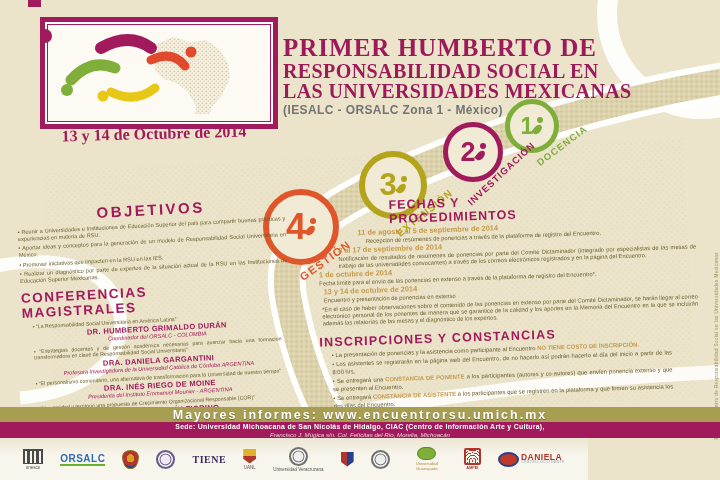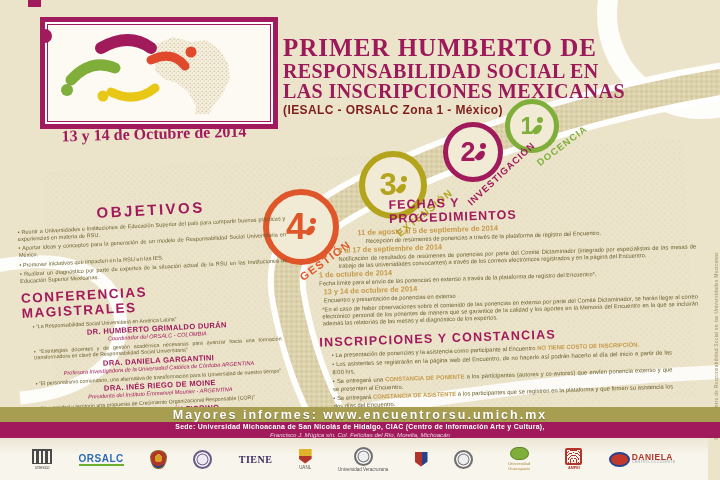--- a/index.html
+++ b/index.html
@@ -10,21 +10,21 @@
 
   
   .logo-box{position:absolute;left:40px;top:17px;width:228px;height:102px;background:#fcfaf2;
     border:5px solid #a11a5c;box-shadow:inset 0 0 0 2px #fff,inset 0 0 0 3px #a11a5c;z-index:2;}
   .event-date{position:absolute;left:26px;top:125px;width:256px;text-align:center;z-index:2;
     font-family:"Liberation Serif",serif;font-weight:bold;font-size:16px;color:#a11a5c;transform:rotate(-1.5deg);}
   .titles{position:absolute;left:283px;top:35px;width:430px;z-index:2;
     font-family:"Liberation Serif",serif;font-weight:bold;color:#9c195a;}
   .t1{font-size:25px;letter-spacing:1px;line-height:1.02;}
   .t2,.t3{font-size:20px;letter-spacing:.4px;line-height:1.04;}
-  .subtitle{font-size:12px;color:#7f1d1d;font-family:"Liberation Sans",sans-serif;font-weight:bold;margin-top:1px;letter-spacing:.4px;}
+  .subtitle{font-size:12px;color:#737373;font-family:"Liberation Sans",sans-serif;font-weight:bold;margin-top:1px;letter-spacing:.4px;}
 
   
   .badge{position:absolute;z-index:2;border-radius:50%;background:#f1ead5;display:flex;align-items:center;justify-content:center;font-weight:bold;}
   .badge .num{letter-spacing:-1px;}
   .pg{position:relative;width:9px;height:20px;margin-left:2px;}
   .pg::before{content:"";position:absolute;right:0;top:1px;width:6px;height:6px;border-radius:50%;background:currentColor;}
   .pg::after{content:"";position:absolute;left:0;top:8px;width:7px;height:11px;background:currentColor;border-radius:50% 50% 50% 0;transform:rotate(40deg);}
   .c4{left:263px;top:189px;width:64px;height:64px;border:6px solid #e0562b;color:#e0562b;font-size:36px;}
   .c3{left:359px;top:151px;width:56px;height:56px;border:6px solid #b3a41c;color:#b3a41c;font-size:31px;}
   .c2{left:443px;top:122px;width:50px;height:50px;border:5px solid #a01a5c;color:#a01a5c;font-size:27px;}
@@ -58,21 +58,21 @@
   .hl{color:#c59a4a;font-weight:bold;}
 
   
   .band-informes{position:absolute;left:0;top:407px;width:720px;height:15px;background:#a79e52;z-index:3;
     display:flex;align-items:center;justify-content:center;color:#fff;font-weight:bold;font-size:12.5px;letter-spacing:2px;text-shadow:0 1px 1px #6d662f;}
   .band-sede{position:absolute;left:0;top:422px;width:720px;height:16px;background:#a11a5c;z-index:3;text-align:center;color:#fff;}
   .sede1{font-size:6.9px;font-weight:bold;line-height:9px;letter-spacing:.3px;}
   .sede2{font-size:6.1px;font-style:italic;color:#ecd4e2;line-height:7px;}
 
   
-  .logo-strip{position:absolute;left:0;top:438px;width:708px;height:42px;z-index:3;
+  .logo-strip{position:absolute;left:0;top:438px;width:588px;height:42px;z-index:3;
     background:linear-gradient(#ebe5d3,#f8f5ec 40%);display:flex;align-items:center;justify-content:space-evenly;padding:0 6px;box-sizing:border-box;}
   .logo{display:flex;flex-direction:column;align-items:center;gap:1px;font-size:4.5px;color:#555;text-align:center;}
   .logo.row{flex-direction:row;gap:2px;}
   .m-unesco{width:20px;height:12px;border-top:2px solid #4a4a4a;border-bottom:1px solid #4a4a4a;
     background:repeating-linear-gradient(90deg,#4a4a4a 0 2px,transparent 2px 4.5px);}
   .lbl-orsalc{font-size:10px;font-weight:bold;color:#2e6db4;letter-spacing:.5px;border-bottom:2px solid #6ab02e;}
   .m-crest{width:15px;height:17px;border:1px solid #8a6a1f;border-radius:50% 50% 46% 46%/36% 36% 64% 64%;
     background:radial-gradient(circle at 50% 42%,#d8a023 0 32%,#b3342a 32% 62%,#27418c 62%);}
   .m-seal{width:15px;height:15px;border-radius:50%;border:2px solid #6a5a8a;box-shadow:inset 0 0 0 1.5px #fff,inset 0 0 0 2.5px #6a5a8a;background:#efeaf3;}
   .m-seal.gray{border-color:#707070;box-shadow:inset 0 0 0 1.5px #fff,inset 0 0 0 2.5px #707070;background:#eee;}
@@ -139,21 +139,21 @@
         <path d="M 66,70 Q 90,82 110,66" stroke="#e8c716" stroke-width="9"></path>
         <circle cx="58" cy="74" r="5.5" fill="#e8c716" stroke="none"></circle>
       </g>
     </svg>
   </div>
   <div class="event-date">13 y 14 de Octubre de 2014</div>
 
   <div class="titles">
     <div class="t1">PRIMER HUMBERTO DE</div>
     <div class="t2">RESPONSABILIDAD SOCIAL EN</div>
-    <div class="t3">LAS INSCRIPCIONES MEXICANAS</div>
+    <div class="t3">LAS UNIVERSIDADES MEXICANAS</div>
     <div class="subtitle">(IESALC -   ORSALC Zona 1 - México)</div>
   </div>
 
   <div class="badge c1">
     <span class="num">1</span>
     <span class="pg"></span>
   </div>
   <div class="axis-label l1">DOCENCIA</div>
 
   <div class="badge c2">

